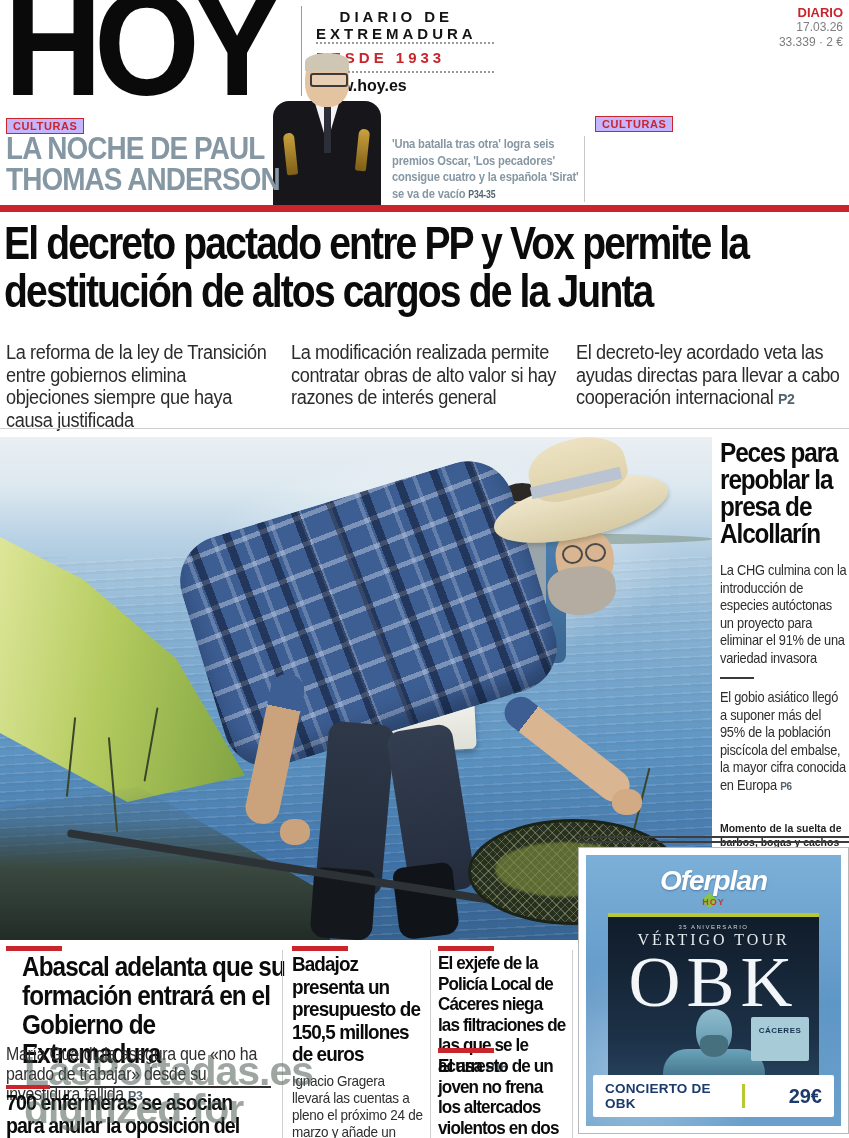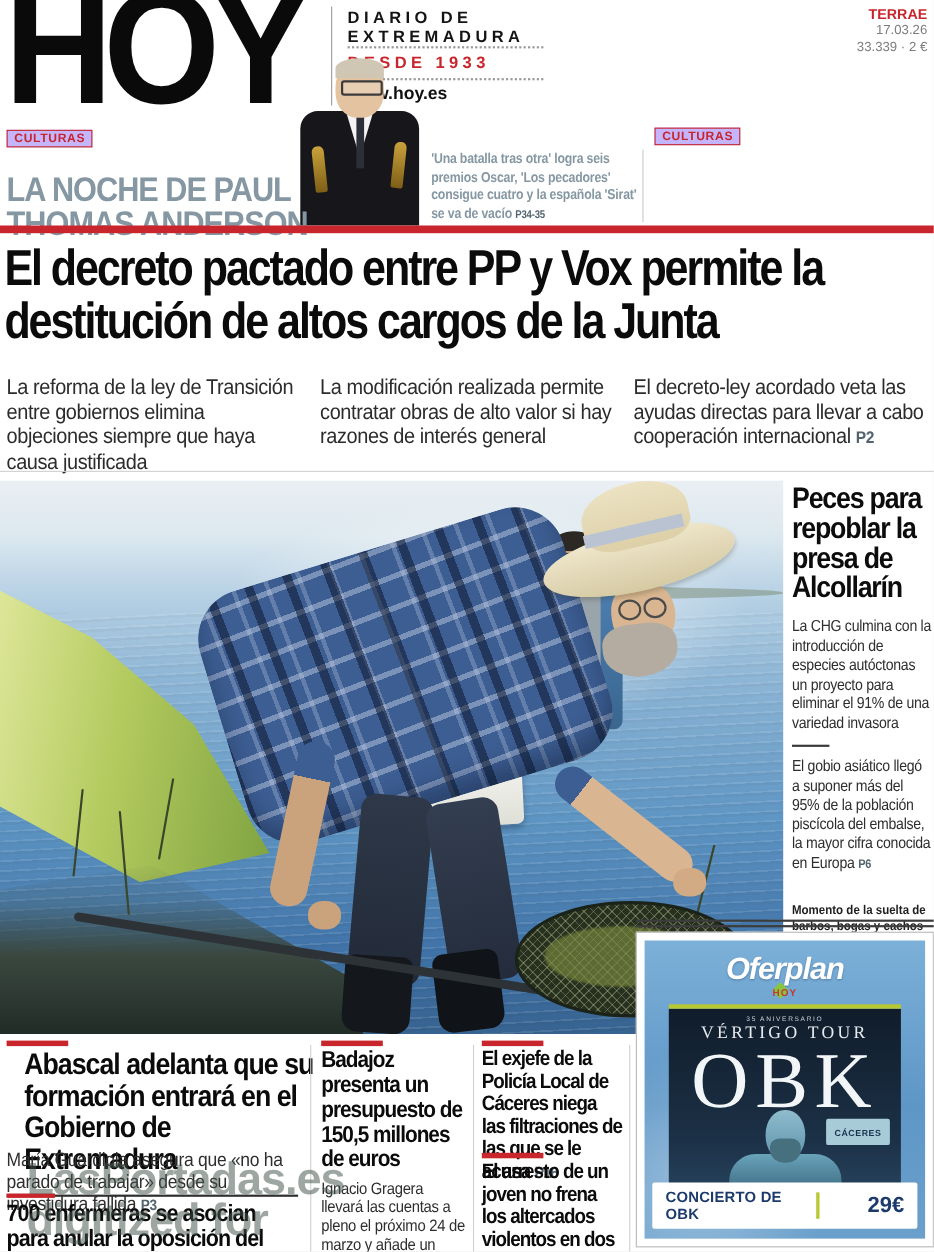--- a/index.html
+++ b/index.html
@@ -10,21 +10,21 @@
   }
   .abs { position:absolute; }
   .sq { display:inline-block; transform-origin:0 0; }
 
   
   .logo {
     left:4px; top:-30px; font-size:148px; font-weight:900; letter-spacing:-9px;
     color:#0a0a0a; transform:scaleX(.92); transform-origin:0 0; line-height:1;
   }
   .mast-divider { left:301px; top:6px; width:1px; height:90px; background:#9a9a9a; }
-  .tagline { left:316px; top:8px; font-size:15px; font-weight:700; letter-spacing:4px; line-height:17px; color:#141414; }
+  .tagline { left:316px; top:8px; font-size:15px; font-weight:700; letter-spacing:4px; line-height:17px; color:#141414;text-align:center; }
   .dotline { left:316px; width:178px; border-top:2px dotted #9a9a9a; height:0; }
   .since { left:316px; top:49px; font-size:15px; font-weight:700; letter-spacing:4px; color:#c8252c; }
   .website { left:316px; top:77px; font-size:16px; font-weight:700; color:#111; }
   .dateblock { right:6px; top:5px; text-align:right; line-height:15px; }
   .day { font-size:13px; font-weight:700; color:#c8252c; }
   .date { font-size:12px; color:#7d7d7d; }
   .circulation { font-size:12px; color:#7d7d7d; }
 
   
   .winner { left:263px; top:55px; width:128px; height:150px; }
@@ -38,21 +38,21 @@
   .w-oscar { width:11px; height:42px; background:linear-gradient(180deg,#c9a23c,#7e5e17); border-radius:5px 5px 2px 2px; }
   .w-oscar.l { left:22px; top:78px; transform:rotate(-6deg); }
   .w-oscar.r { left:94px; top:74px; transform:rotate(6deg); }
 
   
   .kicker {
     display:inline-block; border:1px solid #c8252c; color:#c8252c; background:#c4b5fd;
     font-size:11px; font-weight:700; letter-spacing:.6px; padding:1px 6px;
   }
   .slate { color:#8597a3; }
-  .cult-head-l { left:6px; top:133px; width:330px; font-size:31px; font-weight:700; letter-spacing:-1px; line-height:31px;margin-top:24px; }
+  .cult-head-l { left:6px; top:133px; width:330px; font-size:31px; font-weight:700; letter-spacing:-1px; line-height:31px; }
   .cult-blurb { left:392px; top:136px; width:195px; font-size:13px; font-weight:700; line-height:16.5px; letter-spacing:-.2px;text-decoration:underline; }
   .pg { color:#53646f; font-weight:700; }
   .pg.sm { font-size:.78em; }
   .cult-divider { left:584px; top:136px; width:1px; height:66px; background:#c9c9c9; }
   .cult-head-r { left:595px; top:131px; width:252px; font-size:20px; font-weight:700; letter-spacing:-.6px; line-height:21px; }
   .redband { left:0; top:205px; width:849px; height:7px; background:#c8252c; }
 
   
   .lead-head { left:4px; top:219px; width:995px; font-size:46px; font-weight:800; letter-spacing:-2.2px; line-height:48px; color:#0b0b0b; transform:scaleX(.85); transform-origin:0 0; }
   .subhead { top:341px; width:286px; font-size:19.5px; letter-spacing:-.4px; line-height:22.5px; color:#2c2c2c; transform:scaleX(.93); transform-origin:0 0; }
@@ -142,21 +142,21 @@
   .ad-brand-sub { position:absolute; left:0; right:0; top:42px; text-align:center; font-size:9px; font-weight:700; color:#c03a33; letter-spacing:1px; }
   .poster { position:absolute; left:22px; top:58px; width:211px; height:172px;
     background:linear-gradient(180deg,#101c2a 0%,#1c3147 70%,#27455f 100%);
     border-top:4px solid #b7c832; text-align:center; overflow:hidden; }
   .anniv { margin-top:7px; font-size:6px; letter-spacing:1.5px; color:#cdd6dd; }
   .tour { font-family:Liberation Serif, serif; font-size:16px; letter-spacing:3px; color:#e6ebef; margin-top:1px; }
   .artist { font-family:"Liberation Serif", serif; font-size:72px; font-weight:400; letter-spacing:6px; color:#f3f6f8; line-height:66px; margin-top:0; }
   .sil-head { position:absolute; left:88px; top:92px; width:36px; height:46px; background:linear-gradient(180deg,#8fbccd,#5d93ab); border-radius:48%; }
   .sil-beard { position:absolute; left:92px; top:118px; width:28px; height:22px; background:#47707f; border-radius:40% 40% 60% 60%; }
   .sil-body { position:absolute; left:55px; top:132px; width:102px; height:40px; background:linear-gradient(180deg,#6aa4ba,#35617a); border-radius:24px 24px 0 0; }
-  .venue-badge { position:absolute; right:10px; top:100px; width:58px; height:24px; background:#a7ccd8; border-radius:2px;
+  .venue-badge { position:absolute; right:10px; top:100px; width:58px; height:44px; background:#a7ccd8; border-radius:2px;
     font-size:8px; font-weight:700; color:#16324f; line-height:28px; letter-spacing:.5px; }
   .offerbar { position:absolute; left:7px; right:7px; bottom:9px; height:42px; background:#fff; border-radius:2px;
     display:flex; align-items:center; justify-content:space-between; padding:0 12px; box-sizing:border-box; }
   .offer-label { font-size:13.5px; font-weight:800; color:#1c3a6b; letter-spacing:.2px; }
   .offer-sep { width:3px; height:24px; background:#b7c832; }
   .offer-price { font-size:20px; font-weight:800; color:#1c3a6b;margin-left:44px; }
 
   
   .watermark { left:24px; top:1052px; font-size:41px; font-weight:800; letter-spacing:-1px; line-height:38px;
     color:#46554c; opacity:.52; }
@@ -170,21 +170,21 @@
   <div class="abs mast-divider"></div>
   <div class="abs tagline">
     <div>DIARIO DE</div>
     <div>EXTREMADURA</div>
   </div>
   <div class="abs dotline" style="top:42px;"></div>
   <div class="abs since">DESDE 1933</div>
   <div class="abs dotline" style="top:71px;"></div>
   <div class="abs website">www.hoy.es</div>
   <div class="abs dateblock">
-    <div class="day">TERRAE</div>
+    <div class="day">DIARIO</div>
     <div class="date">17.03.26</div>
     <div class="circulation">33.339 · 2 €</div>
   </div>
 
   <div class="abs winner">
     <div class="w-suit"></div>
     <div class="w-shirt"></div>
     <div class="w-tie"></div>
     <div class="w-head"></div>
     <div class="w-hair"></div>

